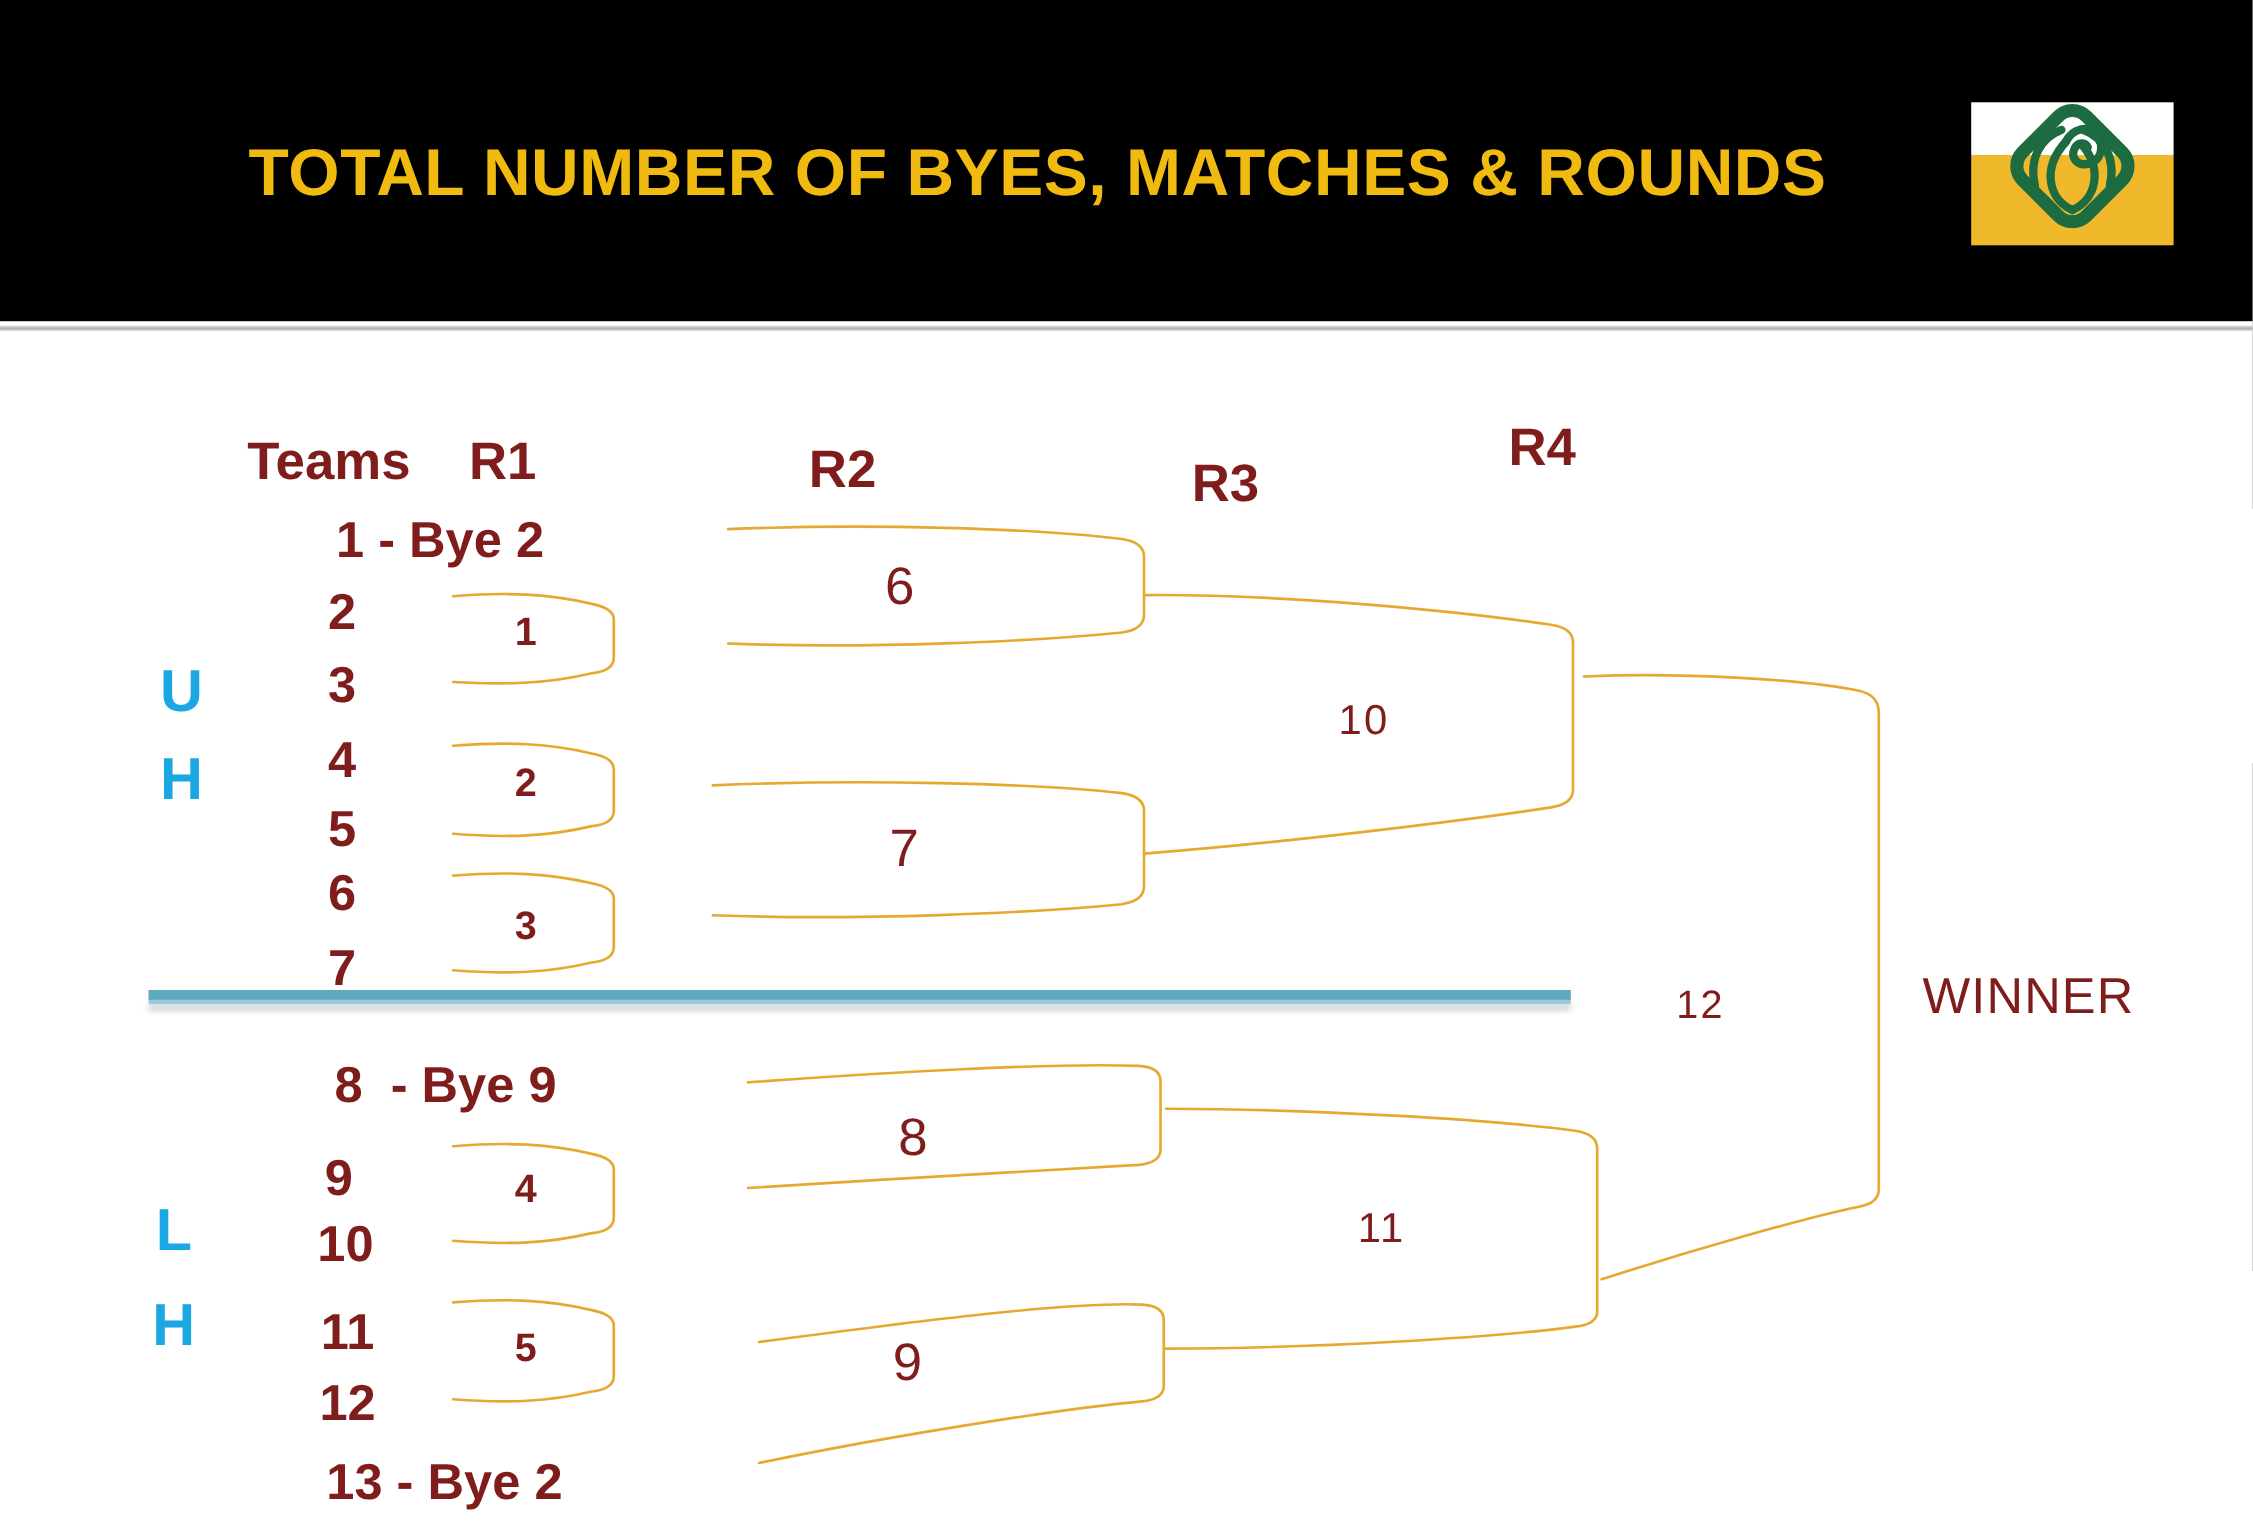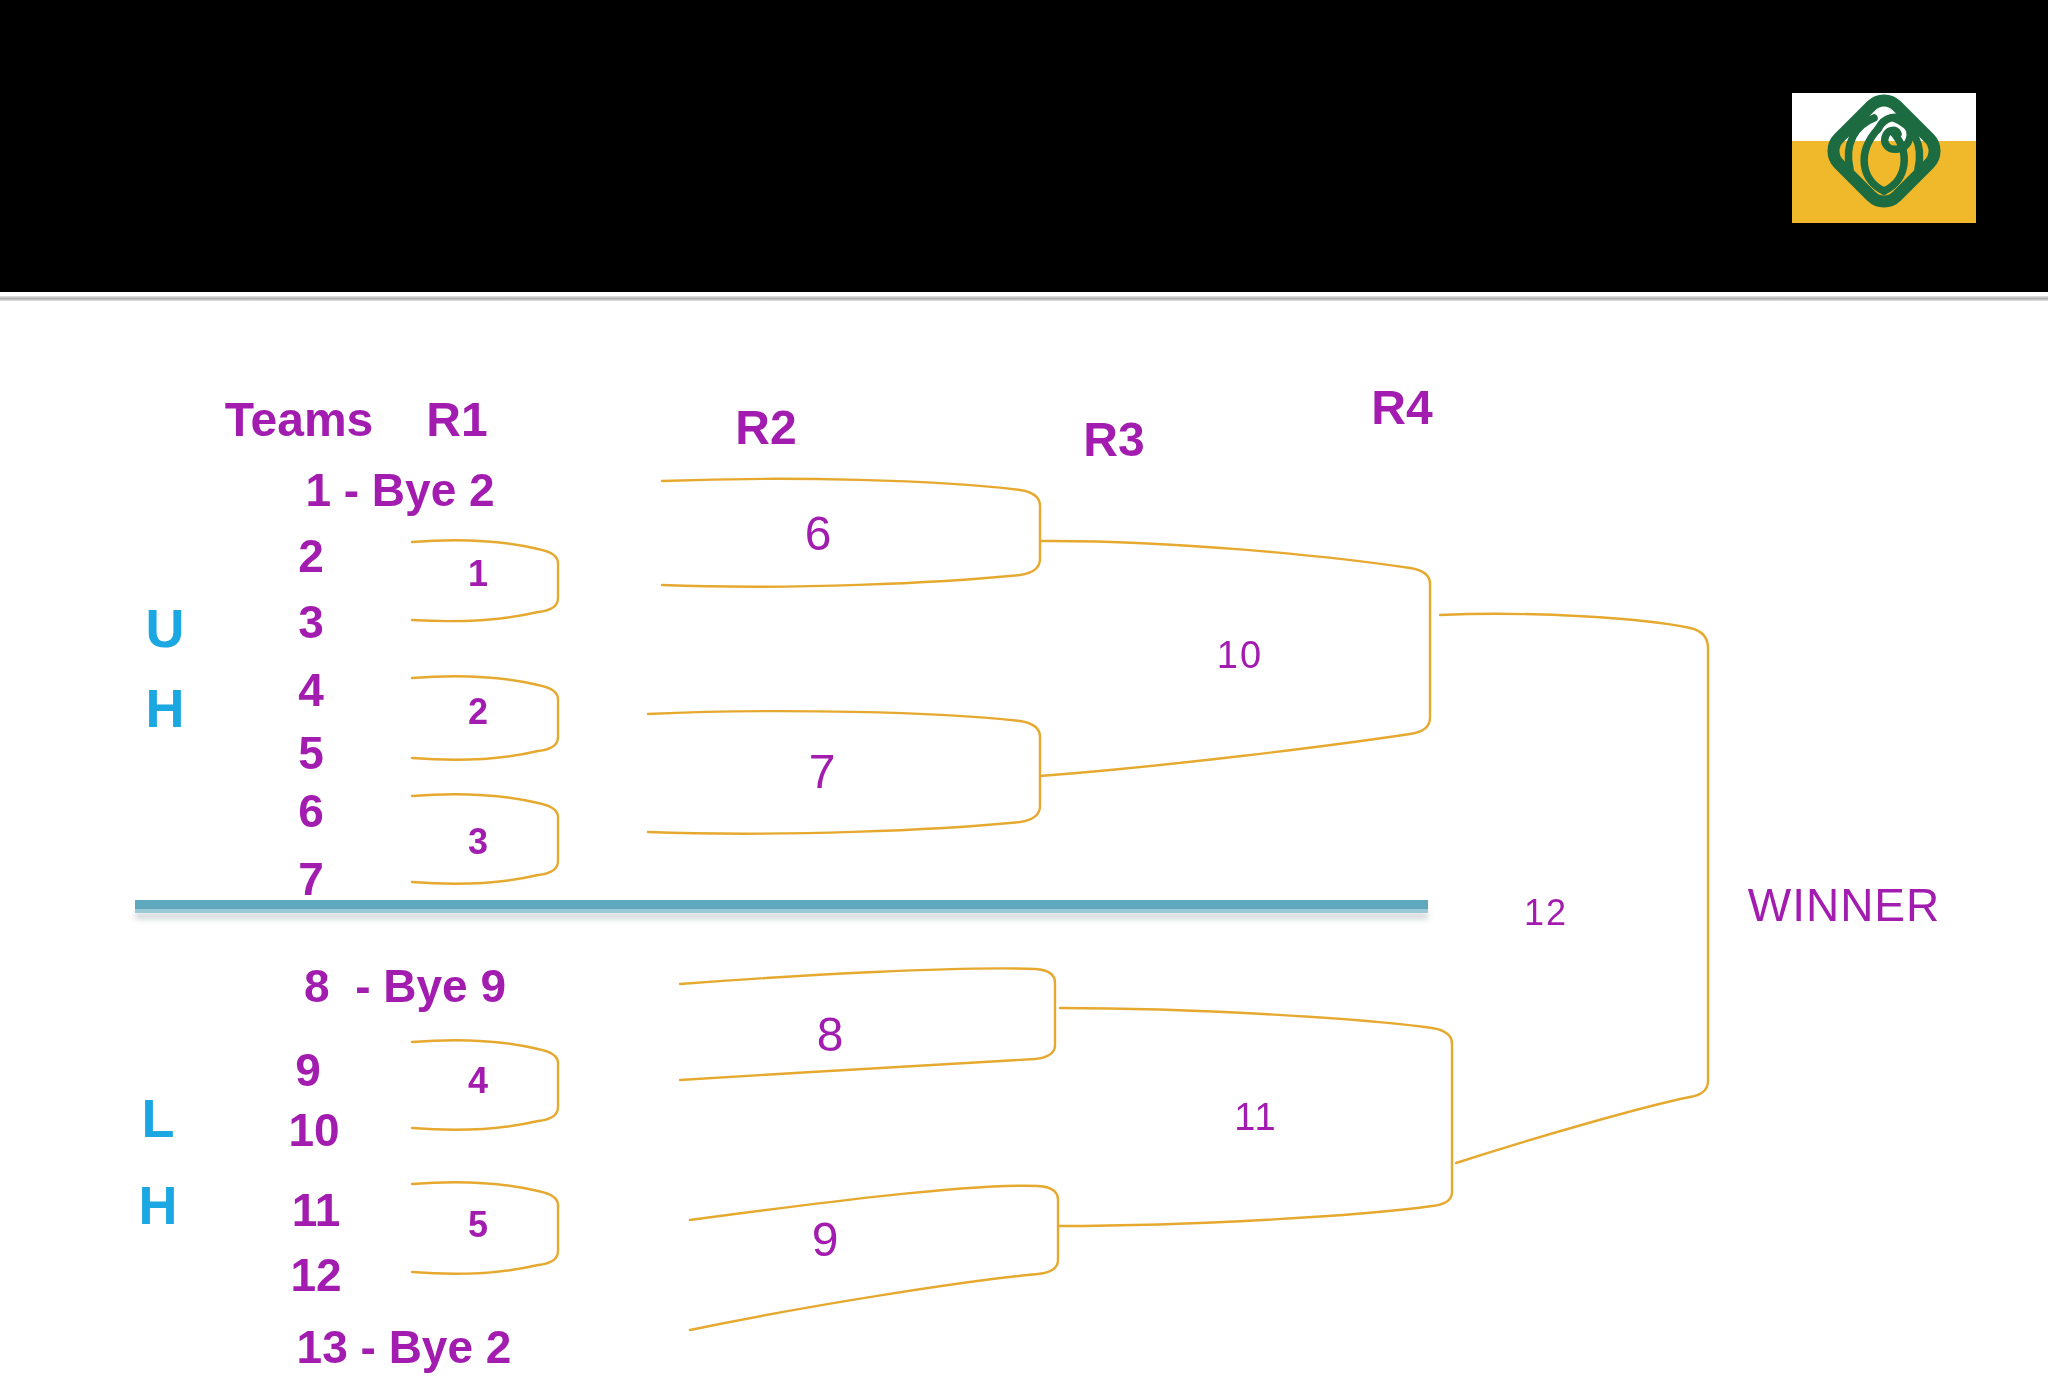--- a/index.html
+++ b/index.html
@@ -20,21 +20,21 @@
   }
   
   #logo{
     position:absolute;left:1792px;top:93px;width:184px;height:130px;
     background:linear-gradient(to bottom,#ffffff 0 37%,#EFB92B 37% 100%);
   }
   #logo svg{position:absolute;left:30px;top:1px;}
   
   .lbl{
     position:absolute;transform:translate(-50%,-50%);
-    color:#a21caf;white-space:pre;line-height:1;
+    color:#7f1d1d;white-space:pre;line-height:1;
   }
   .hdr{font-size:48px;font-weight:bold;}
   .team{font-size:46px;font-weight:bold;}
   .bye{font-size:46px;font-weight:bold;}
   .half{font-size:54px;font-weight:bold;color:#1BA7E1;}
   .m-r1{font-size:36px;font-weight:600;}
   .m-r2{font-size:48px;font-weight:400;}
   .m-r3{font-size:38px;font-weight:400;letter-spacing:2px;}
   .m-r4{font-size:36px;font-weight:400;letter-spacing:2px;}
   .winner{font-size:46px;font-weight:normal;letter-spacing:1px;}
@@ -45,20 +45,21 @@
   #divider{position:absolute;left:135px;top:900px;width:1293px;height:14px;}
   #divider .main{width:100%;height:9px;background:#5FA9BE;}
   #divider .lite{width:100%;height:4px;background:#9BC9D6;box-shadow:0 5px 6px rgba(90,110,120,.45);}
 </style>
 </head>
 <body>
 
 <div id="slide">
 
   <div id="topbar">
+    <div id="title">TOTAL NUMBER OF BYES, MATCHES &amp; ROUNDS</div>
     <div id="logo">
       <svg width="124" height="114" viewBox="-62 -57 124 114">
         <g stroke="#1D6B40" fill="none">
           <rect x="-41" y="-41" width="82" height="82" rx="18" transform="rotate(45)" stroke-width="12" stroke-linejoin="round"></rect>
           <g stroke-width="7.5" stroke-linecap="round">
             <path d="M0 40 C-22 30 -28 2 -6 -22"></path>
             <path d="M0 40 C22 30 28 2 8 -20"></path>
             <path d="M-6 -22 C0 -34 14 -38 22 -28 C30 -18 26 -4 14 -2 C4 0 -2 -8 2 -16 C5 -22 12 -22 14 -17"></path>
             <path d="M-34 18 C-40 -8 -28 -26 -10 -33"></path>
             <path d="M34 18 C40 -8 28 -26 10 -33"></path>

